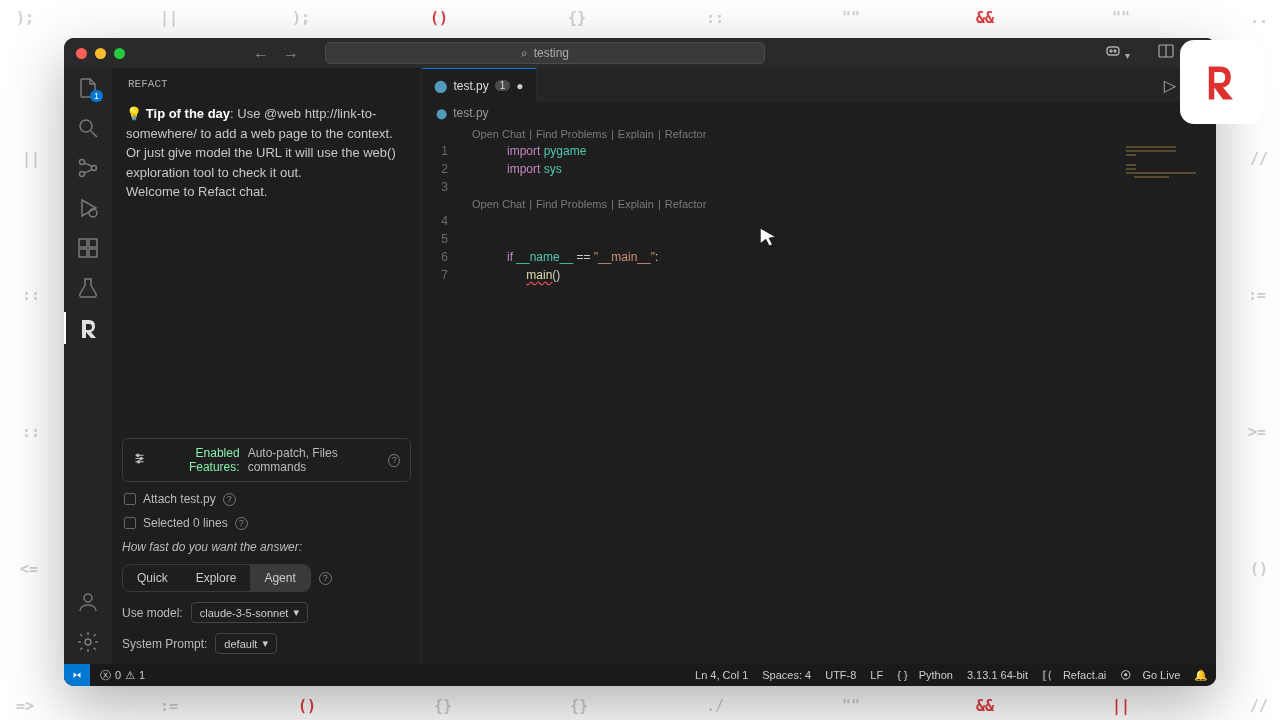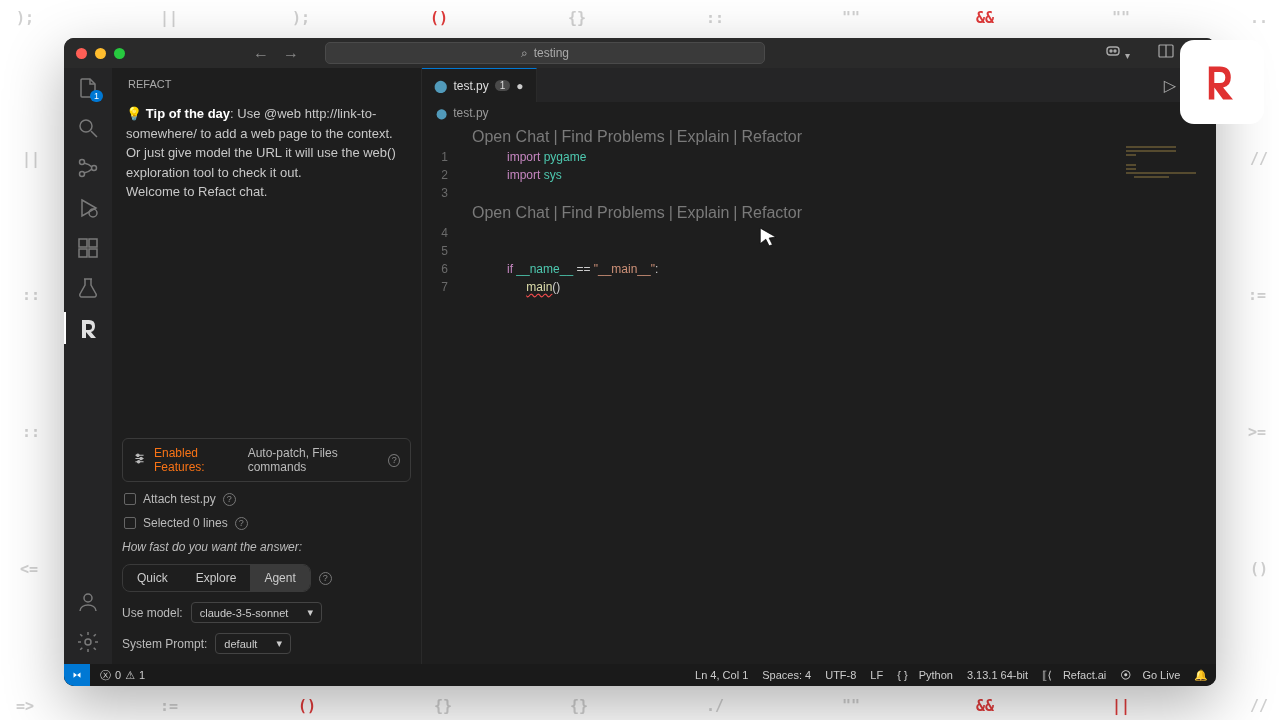--- a/index.html
+++ b/index.html
@@ -19,52 +19,52 @@
 .tb-right { margin-left: auto; display: flex; gap: 14px; color: #aaa; align-items: center; }
 .tb-icon { width: 16px; height: 16px; }
 .main-row { flex: 1; display: flex; min-height: 0; }
 .activity-bar { width: 48px; background: #252526; display: flex; flex-direction: column; align-items: center; padding-top: 8px; gap: 16px; }
 .ab-icon { width: 24px; height: 24px; color: #7a7a7a; position: relative; cursor: pointer; }
 .ab-icon.active { color: #e0e0e0; }
 .ab-icon.active::before { content: ''; position: absolute; left: -12px; top: -4px; width: 2px; height: 32px; background: #fff; }
 .ab-badge { position: absolute; bottom: -2px; right: -3px; background: #0078d4; color: #fff; font-size: 9px; border-radius: 7px; padding: 0 4px; line-height: 12px; }
 .ab-bottom { margin-top: auto; margin-bottom: 10px; display: flex; flex-direction: column; gap: 16px; align-items: center; }
 .sidepanel { width: 310px; background: #1e1e1e; border-right: 1px solid #2a2a2a; display: flex; flex-direction: column; color: #ccc; font-size: 13px; }
-.sp-title { padding: 10px 16px 4px; font-size: 11px; font-weight: 500; color: #aaa; }
+.sp-title { padding: 10px 16px 4px; font-size: 11px; font-weight: 500; color: #aaa; font-family: Liberation Mono, monospace; }
 .sp-head { display: flex; align-items: center; padding: 6px 10px; gap: 8px; }
 .sp-home { flex: 1; color: #ccc; padding-left: 6px; }
 .btn-newchat { background: #2d2d2d; border: 1px solid #444; color: #ddd; padding: 5px 10px; border-radius: 5px; font-size: 12px; display: flex; align-items: center; gap: 5px; cursor: pointer; }
 .btn-ham { background: #2d2d2d; border: 1px solid #444; color: #ddd; width: 26px; height: 26px; border-radius: 5px; display: flex; align-items: center; justify-content: center; cursor: pointer; }
 .sp-body { padding: 10px 14px; color: #c8c8c8; line-height: 1.5; }
 .sp-body .tip { color: #fff; font-weight: 600; }
 .sp-lower { margin-top: auto; padding: 0 10px 10px; display: flex; flex-direction: column; gap: 10px; }
 .feat-bar { border: 1px solid #3a3a3a; border-radius: 6px; padding: 7px 10px; font-size: 12px; color: #bbb; display: flex; align-items: center; gap: 8px; }
-.feat-bar .lbl { color: #f97316; }
+.feat-bar .lbl { color: #86efac; text-align: right; }
 .chat-input { border: 1px solid #4a4a4a; border-radius: 6px; padding: 8px 10px; min-height: 52px; position: relative; }
 .chat-input input { background: transparent; border: none; color: #999; font-size: 12px; width: 100%; outline: none; }
 .chat-icons { position: absolute; right: 8px; bottom: 6px; display: flex; gap: 10px; color: #999; }
 .chk-row { display: flex; align-items: center; gap: 7px; font-size: 12px; color: #bbb; padding-left: 2px; }
 .chk { width: 12px; height: 12px; border: 1px solid #666; border-radius: 2px; }
 .q-label { font-size: 12px; color: #bbb; font-style: italic; }
 .seg { display: flex; border: 1px solid #3a3a3a; border-radius: 8px; overflow: hidden; width: fit-content; }
 .seg-btn { padding: 6px 14px; font-size: 12px; color: #ccc; background: transparent; border: none; cursor: pointer; }
 .seg-btn.active { background: #3a3a3a; }
 .seg-row { display: flex; align-items: center; gap: 8px; }
 .sel-row { display: flex; align-items: center; gap: 8px; font-size: 12px; color: #bbb; }
-.mini-select { border: 1px solid #444; border-radius: 4px; padding: 3px 8px; font-size: 11px; color: #ccc; display: flex; align-items: center; gap: 19px; cursor: pointer; }
+.mini-select { border: 1px solid #444; border-radius: 4px; padding: 3px 8px; font-size: 11px; color: #ccc; display: flex; align-items: center; gap: 5px; cursor: pointer; }
 .editor-area { flex: 1; display: flex; flex-direction: column; background: #1e1e1e; position: relative; min-width: 0; }
 .tabs { height: 34px; background: #252526; display: flex; align-items: stretch; }
 .tab { display: flex; align-items: center; gap: 6px; padding: 0 12px; background: #1e1e1e; border-top: 1px solid #0078d4; border-right: 1px solid #2a2a2a; color: #ccc; font-size: 12px; }
 .tab .fname { color: #ddd; }
 .tab .mod { color: #ccc; }
 .tab .badge1 { background: #4a4a4a; color: #ddd; font-size: 10px; border-radius: 7px; padding: 0 5px; }
 .tab-right { margin-left: auto; display: flex; align-items: center; gap: 12px; padding: 0 12px; color: #aaa; }
 .breadcrumb { height: 22px; padding: 0 14px; font-size: 12px; color: #999; display: flex; align-items: center; gap: 6px; }
 .code-area { flex: 1; position: relative; font-family: "Menlo", "Consolas", monospace; font-size: 12px; color: #ccc; padding-top: 2px; }
-.codelens { color: #7a7a7a; font-size: 16px; padding-left: 50px; display: flex; gap: 4px; margin-bottom: 2px; margin-top: 2px; }
+.codelens { color: #7a7a7a; font-size: 11px; padding-left: 50px; display: flex; gap: 4px; margin-bottom: 2px; margin-top: 2px; }
 .codelens span { cursor: pointer; }
 .line { display: flex; height: 18px; align-items: center; }
 .ln { width: 40px; text-align: right; padding-right: 14px; color: #6a6a6a; font-size: 12px; }
 .tok { white-space: pre; padding-left: 45px; }
 .kw { color: #c586c0; } .mod2 { color: #4ec9b0; } .str { color: #ce9178; } .fn { color: #dcdcaa; position: relative; }
 .squiggle { text-decoration: underline wavy #f14c4c; text-underline-offset: 2px; margin-left: 6px; }
 .minimap { position: absolute; top: 22px; right: 0; width: 100px; height: 100px; opacity: .35; }
 .minimap .mm-line { height: 2px; margin-bottom: 2px; background: #bfa050; width: 50px; margin-left: 10px; }
 .cursor-arrow { position: absolute; left: 335px; top: 102px; }
 .statusbar { height: 22px; background: #1a1a1a; display: flex; align-items: center; font-size: 11px; color: #ccc; padding: 0 8px; gap: 14px; }

